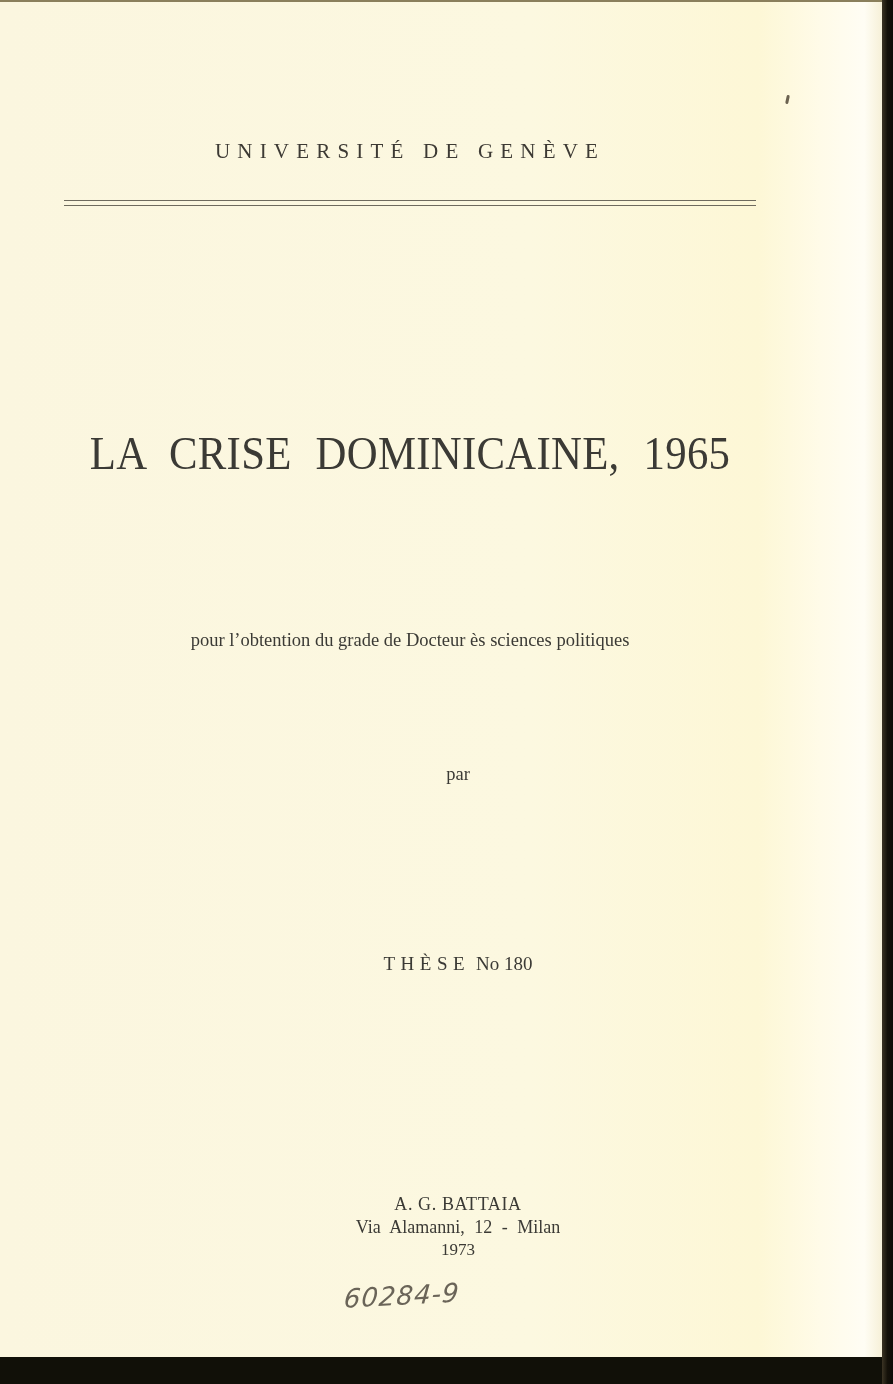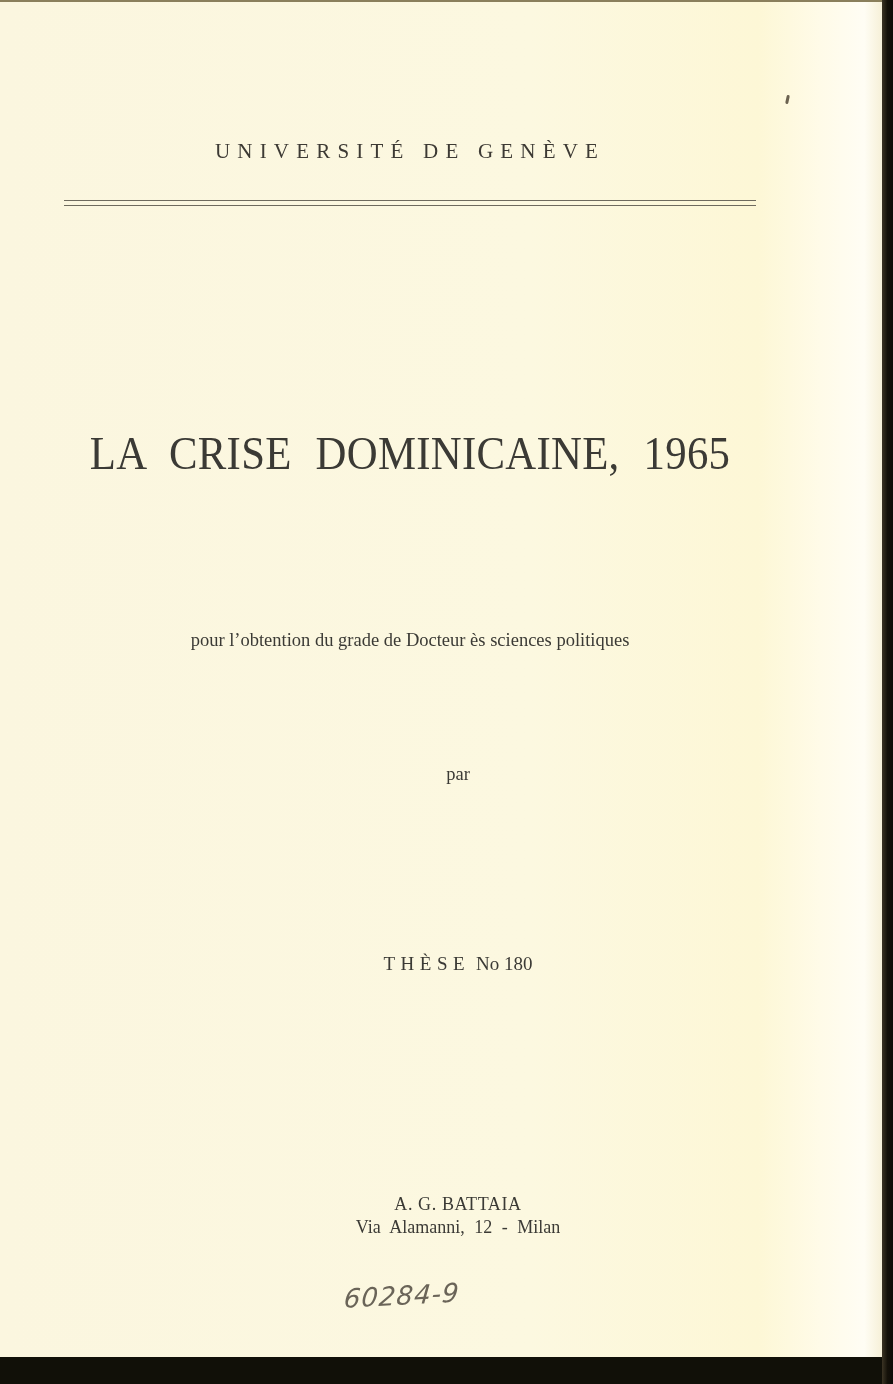--- a/index.html
+++ b/index.html
@@ -146,19 +146,20 @@
   <div class="subtitle sub2">pour l’obtention du grade de Docteur ès sciences politiques</div>
 
   <div class="center-line par">par</div>
 
   <div class="center-line these">
     <span class="lbl">THÈSE</span><span>No 180</span>
   </div>
 
   <div class="center-line publisher">A. G. BATTAIA</div>
   <div class="center-line address">Via Alamanni, 12 - Milan</div>
+  <div class="center-line year">1973</div>
 
   <div class="handwritten">60284-9</div>
 
   <div class="speck"></div>
 </div>
 
 <div class="right-edge"></div>
 
 </body></html>

